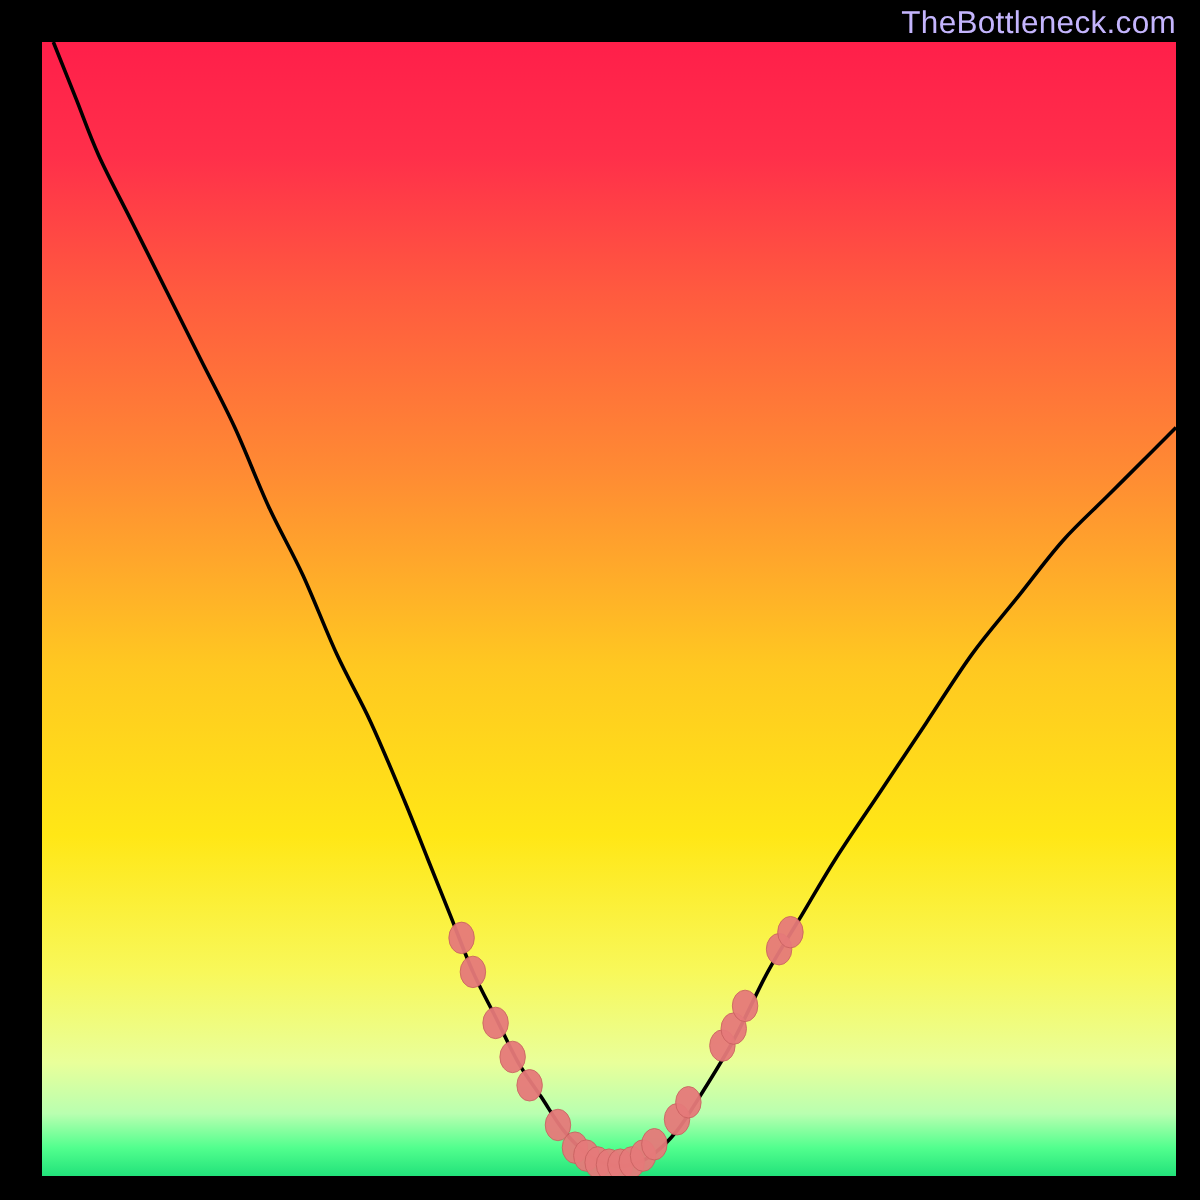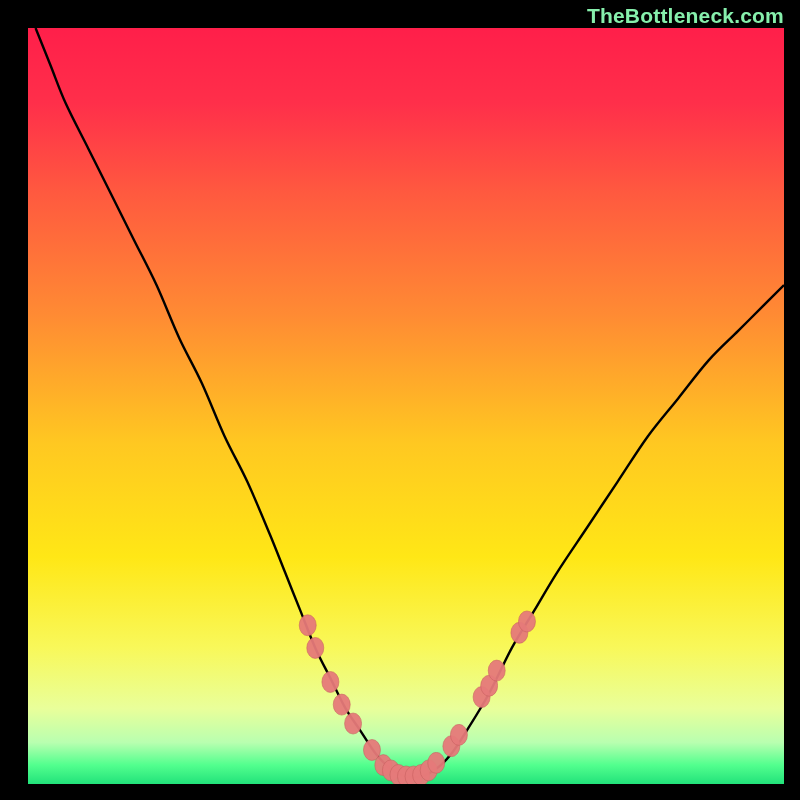--- a/index.html
+++ b/index.html
@@ -25,23 +25,23 @@
     left: 28px;
     top: 28px;
     width: 756px;   
     height: 756px;  
     overflow: hidden;
   }
   .watermark {
     position: absolute;
     top: 4px;
     right: 16px;
-    color: #86efac;
+    color: #c4b5fd;
     font-size: 21px;
-    font-weight: 700;
+    font-weight: 400;
     letter-spacing: 0.2px;
     user-select: none;
   }
   svg { display: block; }
 </style>
 </head>
 <body>
 
 <div class="frame">
   <div class="watermark">TheBottleneck.com</div>

